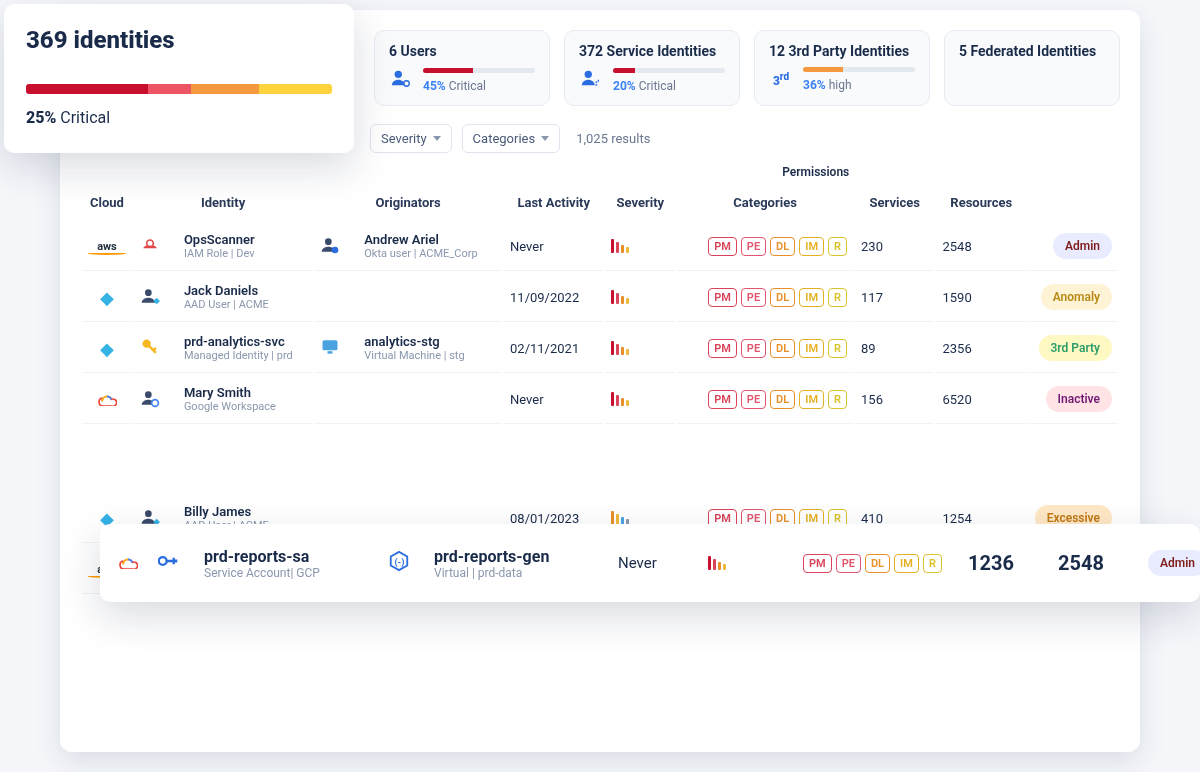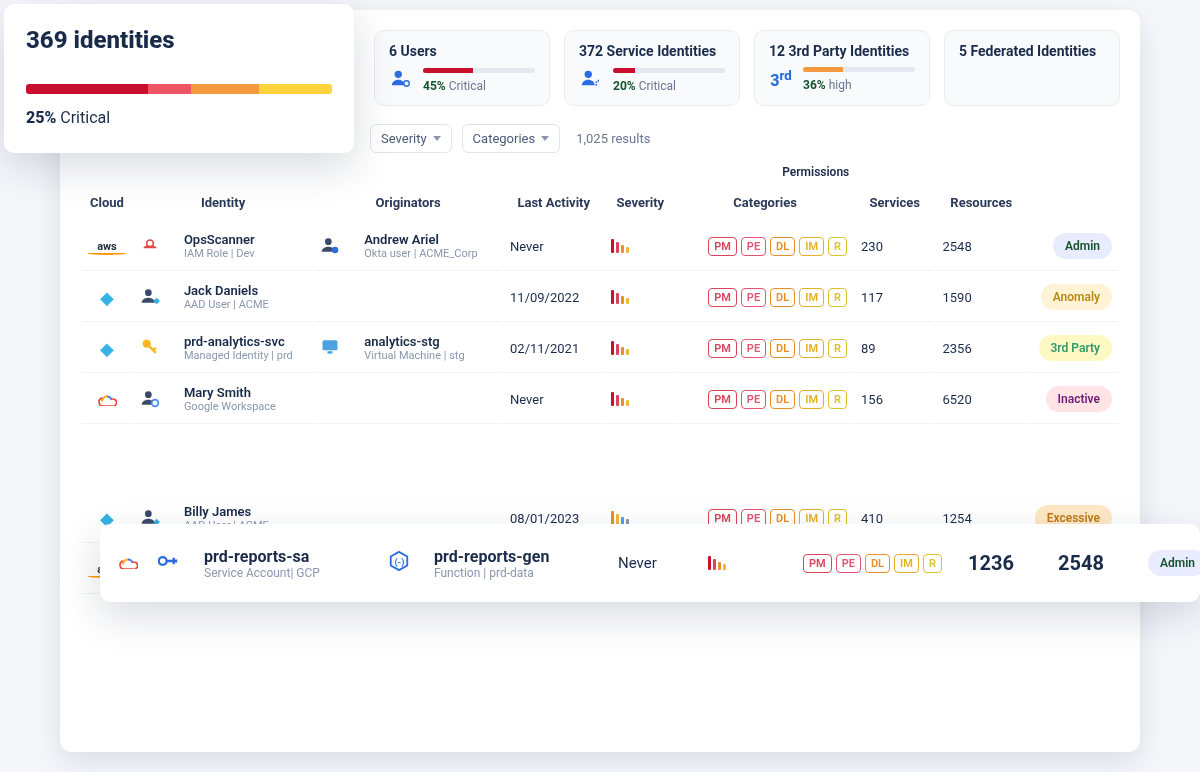--- a/index.html
+++ b/index.html
@@ -61,21 +61,21 @@
     overflow: hidden;
     margin-bottom: 6px;
   }
   .stat-card .bar > span {
     display:block; height:100%;
   }
   .stat-card .pct {
     font-size: 12px;
     color: #6b7790;
   }
-  .stat-card .pct b { color:#14532d; font-weight:700; }
+  .stat-card .pct b { color:#3b82f6; font-weight:700; }
 
   
   .filters-row {
     display:flex;
     align-items:center;
     gap: 10px;
     margin-bottom: 10px;
     padding-left: 290px; 
   }
   .filter-pill {
@@ -152,21 +152,21 @@
   .cat-R  { color:#d9c32a; border-color:#d9c32a; }
 
   
   .tag-badge {
     display:inline-block;
     font-size:12px;
     font-weight:600;
     padding:6px 12px;
     border-radius:14px;
   }
-  .tag-Admin     { background:#e9ecff; color:#14532d; }
+  .tag-Admin     { background:#e9ecff; color:#7f1d1d; }
   .tag-Anomaly   { background:#fff3d5; color:#b88914; }
   .tag-3rdParty  { background:#fef9c3; color:#2e9d6b; }
   .tag-Inactive  { background:#ffe3e5; color:#701a75; }
   .tag-Excessive { background:#ffe8c5; color:#c07813; }
 
   
   .popover {
     position:absolute;
     left:4px;
     top:4px;
@@ -255,21 +255,21 @@
               <span style="background:#c8102e;width:20%"></span>
             </div>
           <div class="pct"><b>20%</b> <span>Critical</span></div>
         </div>
       </div>
     </div>
 
     <div class="stat-card">
       <div class="title">12 3rd Party Identities</div>
       <div class="row">
-        <div class="icon" style="color:#2b6de1;font-weight:800;font-size:16px;">3<sup>rd</sup></div>
+        <div class="icon" style="color:#2b6de1;font-weight:800;font-size:12px;">3<sup>rd</sup></div>
         <div class="bar-wrap">
           <div class="bar">
               <span style="background:#f4993e;width:36%"></span>
             </div>
           <div class="pct"><b>36%</b> <span>high</span></div>
         </div>
       </div>
     </div>
 
     <div class="stat-card">
@@ -674,21 +674,21 @@
         <div class="identity-sub">Service Account| GCP</div>
       </div>
     </div>
     <div class="identity-cell" style="flex:0 0 210px">
       <span><svg width="22" height="22" viewBox="0 0 24 24">
           <path d="M12 2l9 5v10l-9 5-9-5V7z" fill="none" stroke="#2b6de1" stroke-width="2"></path>
           <text x="7" y="16" font-size="10" fill="#2b6de1" font-weight="700">(-)</text>
         </svg></span>
       <div>
         <div class="identity-name">prd-reports-gen</div>
-        <div class="identity-sub">Function | prd-data</div>
+        <div class="identity-sub">Virtual | prd-data</div>
       </div>
     </div>
     <div style="flex:0 0 70px;font-size:15px;color:#1a2b4a">Never</div>
     <div style="flex:0 0 50px">
       <div class="severity-bars">
         <span style="background:#c8102e;height:14px"></span>
         <span style="background:#d9445a;height:11px"></span>
         <span style="background:#e88f27;height:8px"></span>
         <span style="background:#f0b838;height:6px"></span>
       </div>

